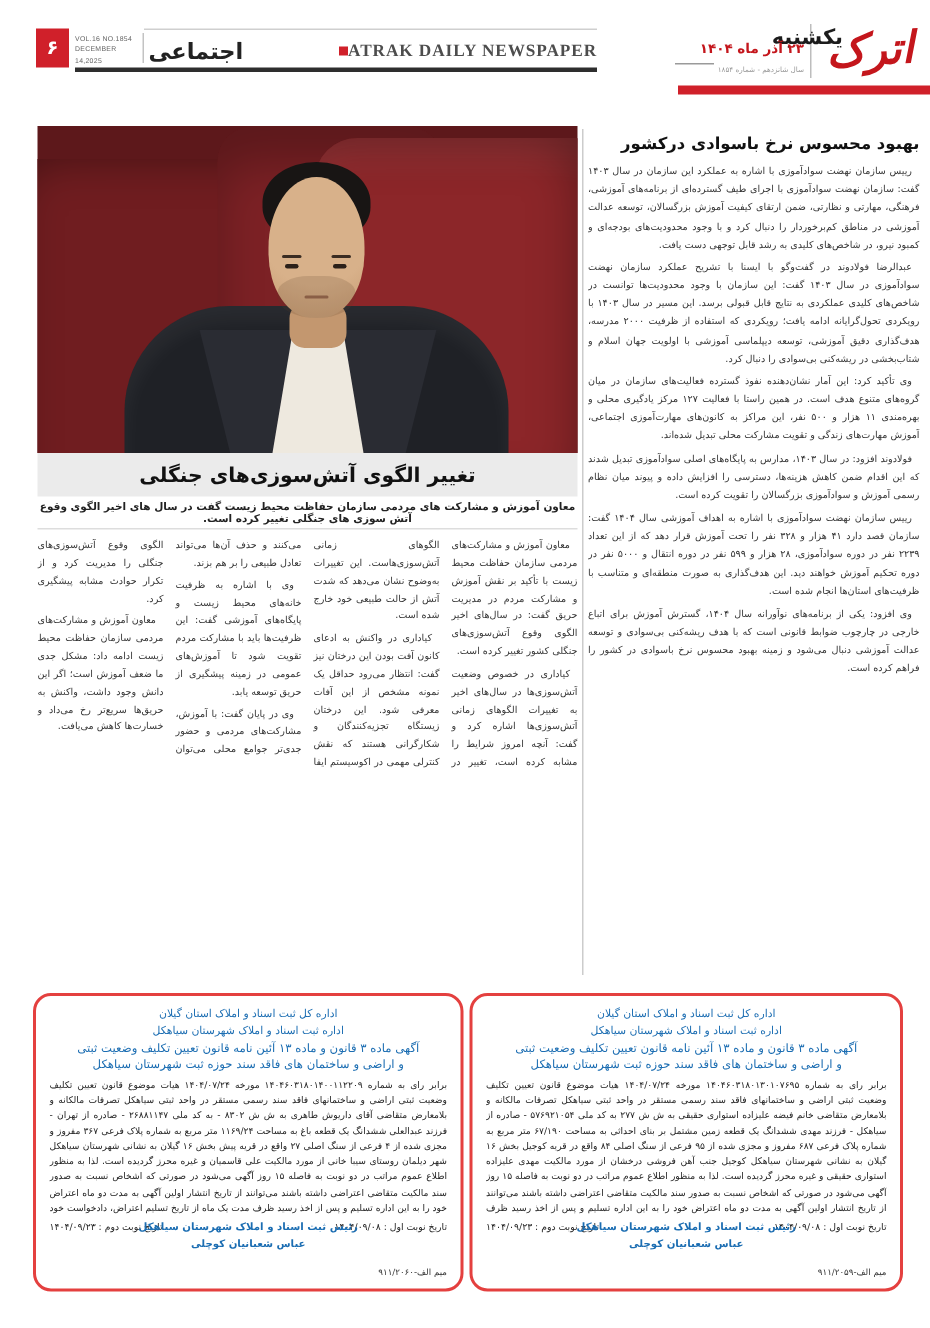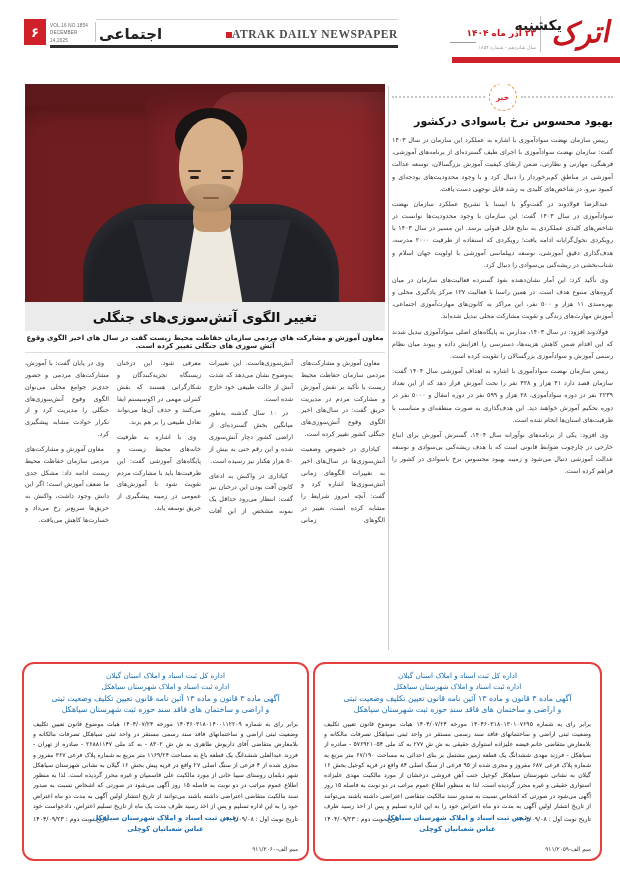--- a/index.html
+++ b/index.html
@@ -116,25 +116,20 @@
 <div class="abs redbar"></div>
 <div class="abs vline2"></div>
 <div class="abs logo fa">اترک</div>
 <div class="abs weekday fa">یکشنبه</div>
 <div class="abs datefa fa">۲۳ آذر ماه ۱۴۰۴</div>
 <div class="abs dash"></div>
 <div class="abs issuefa fa">سال شانزدهم - شماره ۱۸۵۴</div>
 
 <div class="abs vrule"></div>
 <div class="abs newscol fa">
-  <div class="orn">
-    <div class="dotline"></div>
-    <div class="badge">خبر</div>
-    <div class="dotline"></div>
-  </div>
   <div class="news-title">بهبود محسوس نرخ باسوادی درکشور</div>
   <div class="news-paras">
     <p>رییس سازمان نهضت سوادآموزی با اشاره به عملکرد این سازمان در سال ۱۴۰۳ گفت: سازمان نهضت سوادآموزی با اجرای طیف گسترده‌ای از برنامه‌های آموزشی، فرهنگی، مهارتی و نظارتی، ضمن ارتقای کیفیت آموزش بزرگسالان، توسعه عدالت آموزشی در مناطق کم‌برخوردار را دنبال کرد و با وجود محدودیت‌های بودجه‌ای و کمبود نیرو، در شاخص‌های کلیدی به رشد قابل توجهی دست یافت.</p>
     <p>عبدالرضا فولادوند در گفت‌وگو با ایسنا با تشریح عملکرد سازمان نهضت سوادآموزی در سال ۱۴۰۳ گفت: این سازمان با وجود محدودیت‌ها توانست در شاخص‌های کلیدی عملکردی به نتایج قابل قبولی برسد. این مسیر در سال ۱۴۰۳ با رویکردی تحول‌گرایانه ادامه یافت؛ رویکردی که استفاده از ظرفیت ۲۰۰۰ مدرسه، هدف‌گذاری دقیق آموزشی، توسعه دیپلماسی آموزشی با اولویت جهان اسلام و شتاب‌بخشی در ریشه‌کنی بی‌سوادی را دنبال کرد.</p>
     <p>وی تأکید کرد: این آمار نشان‌دهنده نفوذ گسترده فعالیت‌های سازمان در میان گروه‌های متنوع هدف است. در همین راستا با فعالیت ۱۲۷ مرکز یادگیری محلی و بهره‌مندی ۱۱ هزار و ۵۰۰ نفر، این مراکز به کانون‌های مهارت‌آموزی اجتماعی، آموزش مهارت‌های زندگی و تقویت مشارکت محلی تبدیل شده‌اند.</p>
     <p>فولادوند افزود: در سال ۱۴۰۳، مدارس به پایگاه‌های اصلی سوادآموزی تبدیل شدند که این اقدام ضمن کاهش هزینه‌ها، دسترسی را افزایش داده و پیوند میان نظام رسمی آموزش و سوادآموزی بزرگسالان را تقویت کرده است.</p>
     <p>رییس سازمان نهضت سوادآموزی با اشاره به اهداف آموزشی سال ۱۴۰۴ گفت: سازمان قصد دارد ۴۱ هزار و ۳۲۸ نفر را تحت آموزش قرار دهد که از این تعداد ۲۲۳۹ نفر در دوره سوادآموزی، ۲۸ هزار و ۵۹۹ نفر در دوره انتقال و ۵۰۰۰ نفر در دوره تحکیم آموزش خواهند دید. این هدف‌گذاری به صورت منطقه‌ای و متناسب با ظرفیت‌های استان‌ها انجام شده است.</p>
     <p>وی افزود: یکی از برنامه‌های نوآورانه سال ۱۴۰۴، گسترش آموزش برای اتباع خارجی در چارچوب ضوابط قانونی است که با هدف ریشه‌کنی بی‌سوادی و توسعه عدالت آموزشی دنبال می‌شود و زمینه بهبود محسوس نرخ باسوادی در کشور را فراهم کرده است.</p>
   </div>
 </div>
@@ -159,21 +154,20 @@
 </div>
 
 <div class="abs hband">
   <span class="fa">تغییر الگوی آتش‌سوزی‌های جنگلی</span>
 </div>
 <div class="abs subhead fa">معاون آموزش و مشارکت های مردمی سازمان حفاظت محیط زیست گفت در سال های اخیر الگوی وقوع آتش سوزی های جنگلی تغییر کرده است.</div>
 <div class="abs subrule"></div>
 <div class="abs artcols fa">
   <p>معاون آموزش و مشارکت‌های مردمی سازمان حفاظت محیط زیست با تأکید بر نقش آموزش و مشارکت مردم در مدیریت حریق گفت: در سال‌های اخیر الگوی وقوع آتش‌سوزی‌های جنگلی کشور تغییر کرده است.</p>
   <p>کیاداری در خصوص وضعیت آتش‌سوزی‌ها در سال‌های اخیر به تغییرات الگوهای زمانی آتش‌سوزی‌ها اشاره کرد و گفت: آنچه امروز شرایط را مشابه کرده است، تغییر در الگوهای زمانی آتش‌سوزی‌هاست. این تغییرات به‌وضوح نشان می‌دهد که شدت آتش از حالت طبیعی خود خارج شده است.</p>
-  <p>در ۱۰ سال گذشته به‌طور میانگین بخش گسترده‌ای از اراضی کشور دچار آتش‌سوزی شده و این رقم حتی به بیش از ۵۰ هزار هکتار نیز رسیده است.</p>
   <p>کیاداری در واکنش به ادعای کانون آفت بودن این درختان نیز گفت: انتظار می‌رود حداقل یک نمونه مشخص از این آفات معرفی شود. این درختان زیستگاه تجزیه‌کنندگان و شکارگرانی هستند که نقش کنترلی مهمی در اکوسیستم ایفا می‌کنند و حذف آن‌ها می‌تواند تعادل طبیعی را بر هم بزند.</p>
   <p>وی با اشاره به ظرفیت خانه‌های محیط زیست و پایگاه‌های آموزشی گفت: این ظرفیت‌ها باید با مشارکت مردم تقویت شود تا آموزش‌های عمومی در زمینه پیشگیری از حریق توسعه یابد.</p>
   <p>وی در پایان گفت: با آموزش، مشارکت‌های مردمی و حضور جدی‌تر جوامع محلی می‌توان الگوی وقوع آتش‌سوزی‌های جنگلی را مدیریت کرد و از تکرار حوادث مشابه پیشگیری کرد.</p>
   <p>معاون آموزش و مشارکت‌های مردمی سازمان حفاظت محیط زیست ادامه داد: مشکل جدی ما ضعف آموزش است؛ اگر این دانش وجود داشت، واکنش به حریق‌ها سریع‌تر رخ می‌داد و خسارت‌ها کاهش می‌یافت.</p>
 </div>
 
 <div class="abs legal rightbox fa">
   <div class="lt lt1">اداره کل ثبت اسناد و املاک استان گیلان</div>
   <div class="lt lt2">اداره ثبت اسناد و املاک شهرستان سیاهکل</div>
   <div class="lt lt3">آگهی ماده ۳ قانون و ماده ۱۳ آئین نامه قانون تعیین تکلیف وضعیت ثبتی</div>

